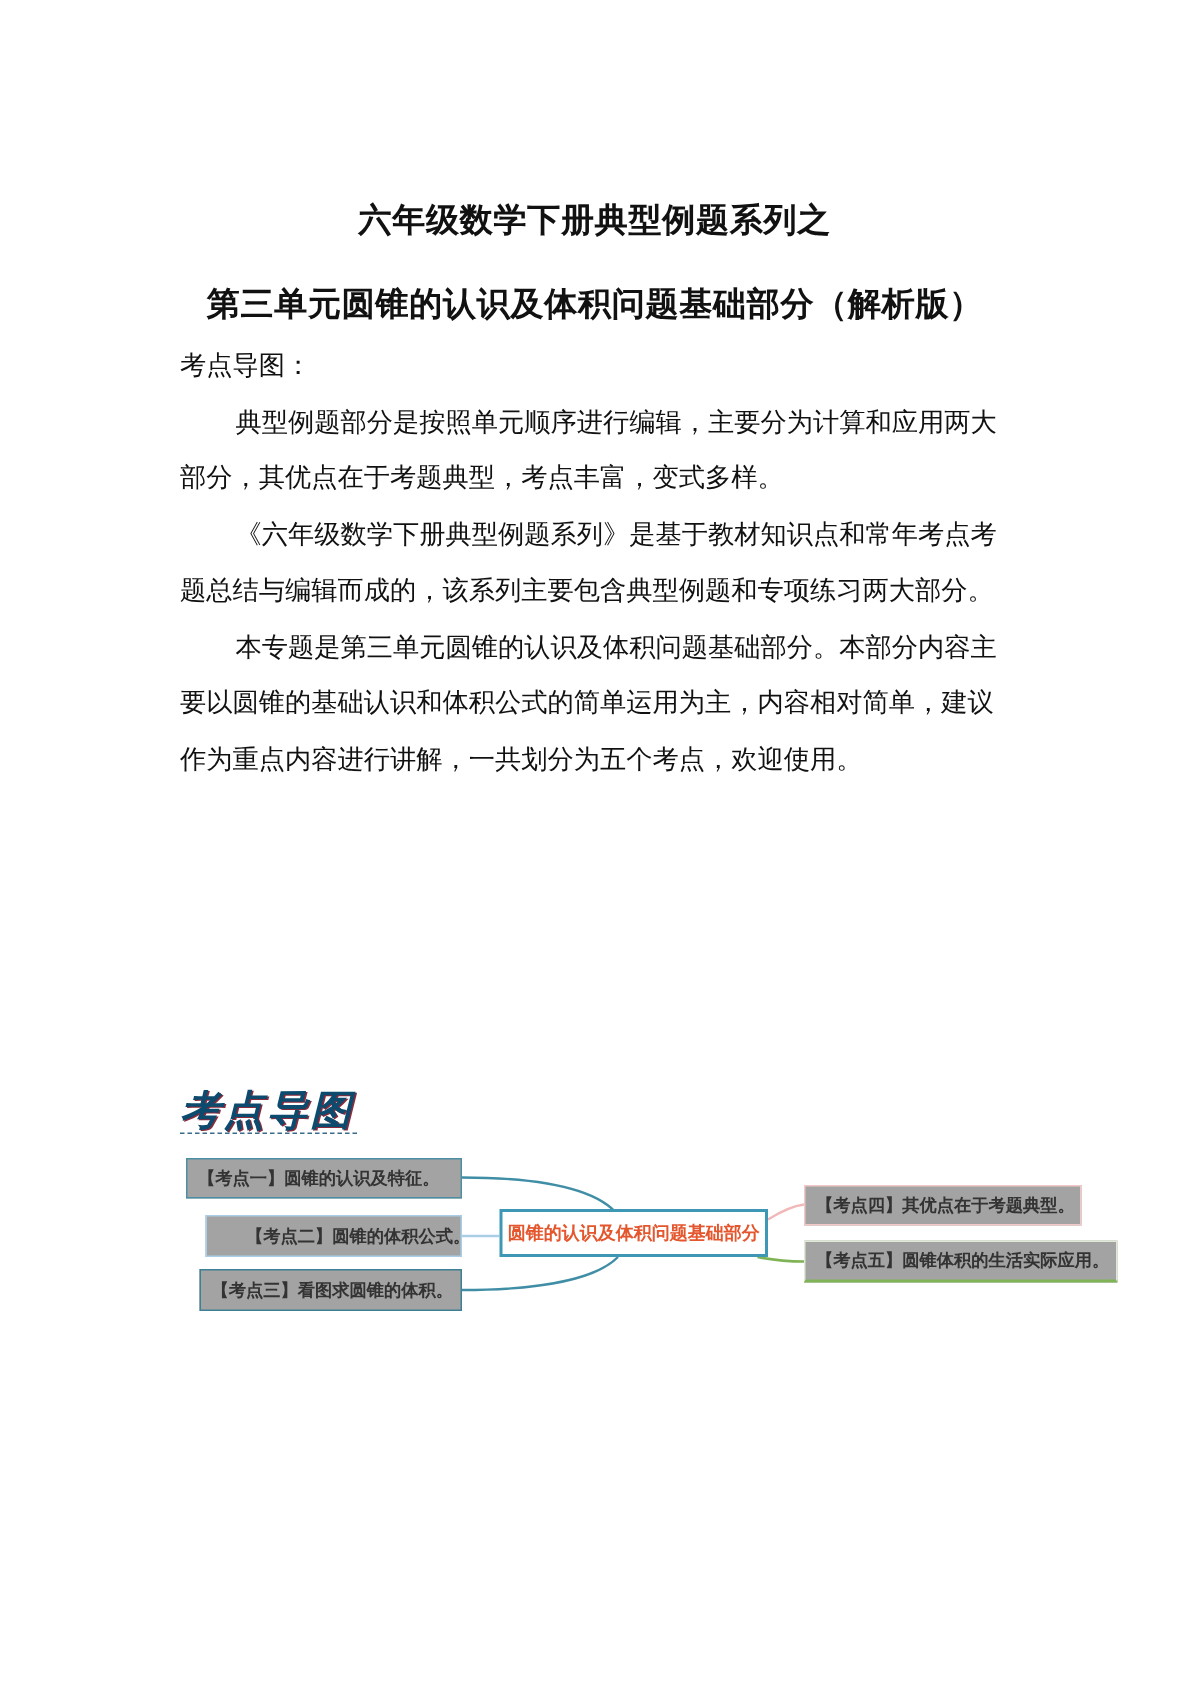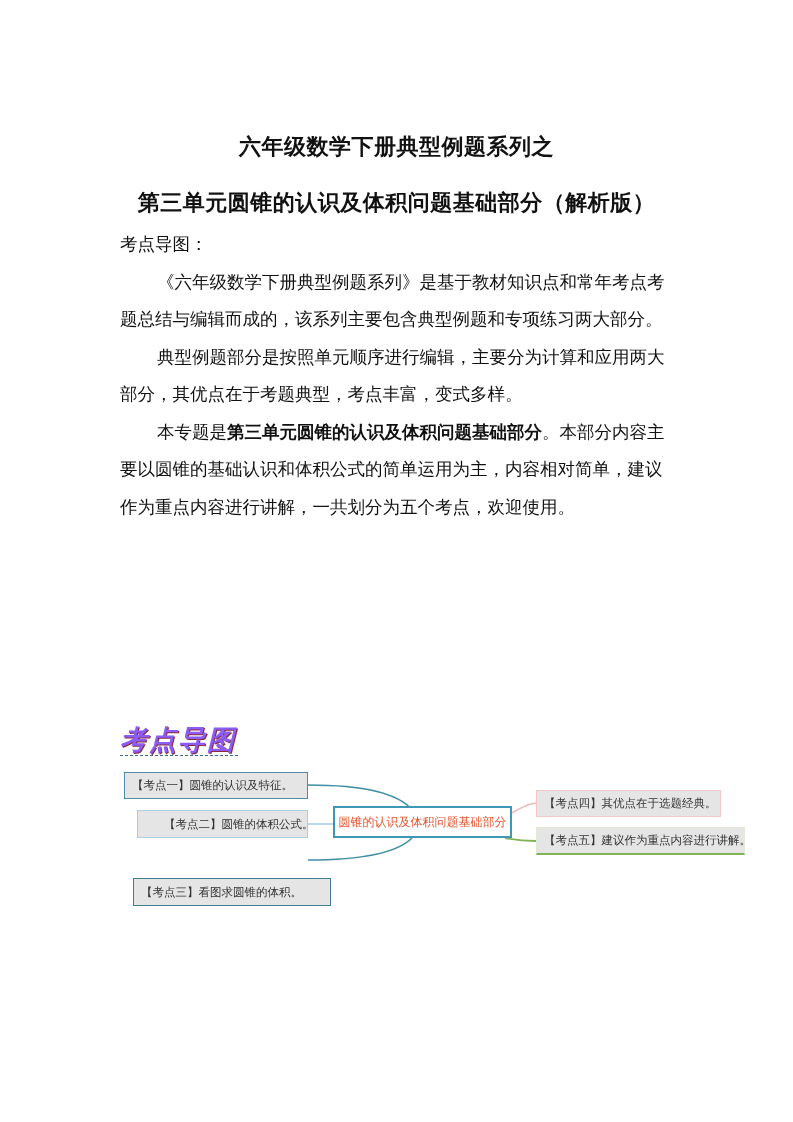--- a/index.html
+++ b/index.html
@@ -5,58 +5,58 @@
   html, body { margin: 0; padding: 0; background: #ffffff; }
   body { width: 793px; height: 1122px; position: relative; overflow: hidden;
          font-family: "DejaVu Sans", "Liberation Sans", sans-serif; color: #111; }
   .title { position: absolute; left: 0; width: 793px; text-align: center;
            font-weight: bold; font-size: 22px; letter-spacing: 0.5px; color: #111; margin-top: 29px; }
   .t1 { top: 103px; }
   .t2 { top: 159px; }
   .para { position: absolute; left: 120px; width: 556px; font-size: 17.5px; line-height: 37.5px; color: #111; }
   .para p { margin: 0; }
   .indent { text-indent: 37px; }
-  .strong { font-weight: bold; margin-top: 21px; }
+  .strong { font-weight: normal; margin-top: 21px; }
   .section-title { position: absolute; left: 120px; top: 722px; font-size: 27px; font-style: italic; font-weight: bold;
-                   color: #8b5cf6; text-shadow: 1px 1px 0 #8b2a3a; letter-spacing: 2px; }
+                   color: #0c4a6e; text-shadow: 1px 1px 0 #8b2a3a; letter-spacing: 2px; }
   .section-underline { position: absolute; left: 120px; top: 755px; width: 118px; border-top: 1.5px dashed #3a6a8a; }
-  .box { position: absolute; background: #e5e5e5; font-size: 11.5px; font-weight: normal; color: #333;
+  .box { position: absolute; background: #a3a3a3; font-size: 11.5px; font-weight: bold; color: #333;
          display: flex; align-items: center; padding-left: 7px; box-sizing: border-box; white-space: nowrap; }
   .b1 { left: 124px; top: 772px; width: 184px; height: 27px; border: 1.5px solid #4e8ea3; }
   .b2 { left: 137px; top: 810px; width: 171px; height: 28px; border: 1.5px solid #a9cfe8; padding-left: 26px; }
-  .b3 { left: 133px; top: 846px; width: 198px; height: 28px; border: 1.5px solid #3f7f93; margin-top: 32px; }
+  .b3 { left: 133px; top: 846px; width: 175px; height: 28px; border: 1.5px solid #3f7f93; }
   .b4 { left: 536px; top: 790px; width: 185px; height: 27px; border: 1px solid #f2c7c7; }
   .b5 { left: 536px; top: 827px; width: 209px; height: 28px; border: 1px solid #dfe9d6; border-bottom: 2px solid #7fb356; }
   .center { position: absolute; left: 333px; top: 806px; width: 179px; height: 32px; border: 2px solid #3d97b5;
             box-sizing: border-box; background: #fff; display: flex; align-items: center; justify-content: center;
-            font-size: 12px; font-weight: normal; color: #e4572e; white-space: nowrap; }
+            font-size: 12px; font-weight: bold; color: #e4572e; white-space: nowrap; }
   svg.links { position: absolute; left: 0; top: 0; }
 </style>
 </head>
 <body>
 
 <div class="title t1">六年级数学下册典型例题系列之</div>
 <div class="title t2">第三单元圆锥的认识及体积问题基础部分（解析版）</div>
 
 <div class="para" style="top:226px;">
   <p>考点导图：</p>
+  <p class="indent">典型例题部分是按照单元顺序进行编辑，主要分为计算和应用两大部分，其优点在于考题典型，考点丰富，变式多样。</p>
   <p class="indent">《六年级数学下册典型例题系列》是基于教材知识点和常年考点考题总结与编辑而成的，该系列主要包含典型例题和专项练习两大部分。</p>
-  <p class="indent">典型例题部分是按照单元顺序进行编辑，主要分为计算和应用两大部分，其优点在于考题典型，考点丰富，变式多样。</p>
   <p class="indent"><span>本专题是</span><span class="strong">第三单元圆锥的认识及体积问题基础部分</span><span>。本部分内容主要以圆锥的基础认识和体积公式的简单运用为主，内容相对简单，建议作为重点内容进行讲解，一共划分为五个考点，欢迎使用。</span></p>
 </div>
 
 <div class="section-title">考点导图</div>
 <div class="section-underline"></div>
 
 <svg class="links" width="793" height="1122">
   <path d="M308 785 C 370 785, 400 795, 412 810" stroke="#3f8ea6" stroke-width="1.6" fill="none"></path>
   <path d="M308 824 L 333 824" stroke="#a9cfe8" stroke-width="1.6" fill="none"></path>
   <path d="M308 860 C 370 860, 400 850, 412 838" stroke="#3f8ea6" stroke-width="1.6" fill="none"></path>
   <path d="M512 813 C 520 808, 528 804, 536 803" stroke="#f2b8b8" stroke-width="1.6" fill="none"></path>
   <path d="M505 838 C 515 840, 525 841, 536 841" stroke="#7fb356" stroke-width="1.8" fill="none"></path>
 </svg>
 
 <div class="box b1">【考点一】圆锥的认识及特征。</div>
 <div class="box b2">【考点二】圆锥的体积公式。</div>
 <div class="box b3">【考点三】看图求圆锥的体积。</div>
 <div class="center">圆锥的认识及体积问题基础部分</div>
-<div class="box b4">【考点四】其优点在于选题经典。</div>
-<div class="box b5">【考点五】建议作为重点内容进行讲解。</div>
+<div class="box b4">【考点四】其优点在于考题典型。</div>
+<div class="box b5">【考点五】圆锥体积的生活实际应用。</div>
 
 </body></html>

